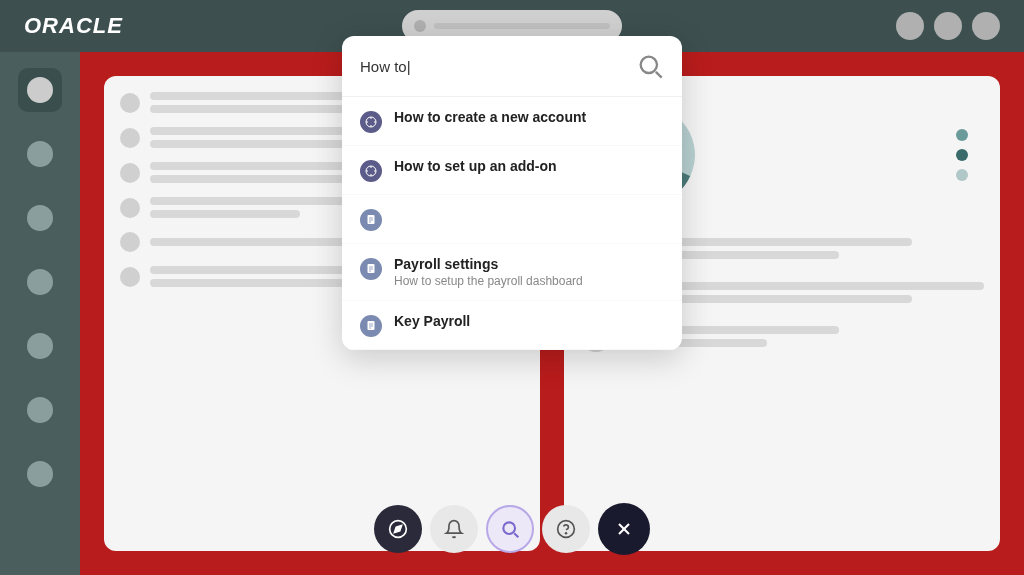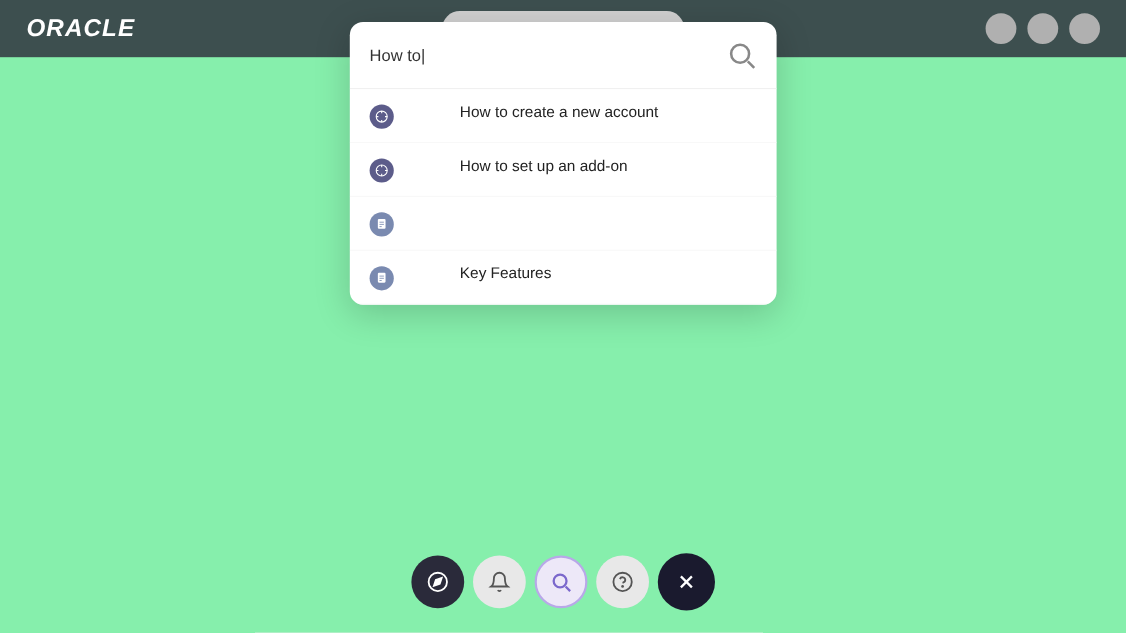--- a/index.html
+++ b/index.html
@@ -9,22 +9,22 @@
       overflow: hidden;
       font-family: -apple-system, BlinkMacSystemFont, 'Segoe UI', sans-serif;
       background: #f0f0f0;
     }
 
     
     .app-container {
       width: 1024px;
       height: 575px;
       display: flex;
-      flex-direction: row;
-      background: #86efac;
+      flex-direction: column;
+      background: #b91c1c;
       position: relative;
     }
 
     
     .header-bar {
       width: 100%;
       height: 52px;
       background: #3d4f4f;
       display: flex;
       align-items: center;
@@ -237,24 +237,24 @@
     .right-row-lines {
       flex: 1;
       display: flex;
       flex-direction: column;
       gap: 5px;
     }
 
     
     .search-dropdown {
       position: absolute;
-      top: 20px;
+      top: 36px;
       left: 50%;
       transform: translateX(-50%);
-      width: 388px;
+      width: 340px;
       background: white;
       border-radius: 12px;
       box-shadow: 0 8px 32px rgba(0,0,0,0.18);
       z-index: 100;
       overflow: hidden;
     }
 
     .search-input-row {
       display: flex;
       align-items: center;
@@ -313,22 +313,21 @@
     }
 
     .dropdown-item-content {
       display: flex;
       flex-direction: column;
     }
 
     .dropdown-item-title {
       font-size: 14px;
       color: #222;
-      font-weight: 400;
-      margin-left: 48px;
+      font-weight: 700;
     }
 
     .dropdown-item-sub {
       font-size: 12px;
       color: #888;
       margin-top: 2px;
     }
 
     
     .bottom-toolbar {
@@ -444,32 +443,46 @@
         <div class="dropdown-item-icon doc">
           <svg viewBox="0 0 24 24" fill="white">
             <rect x="5" y="2" width="14" height="18" rx="2" fill="white"></rect>
             <line x1="8" y1="8" x2="16" y2="8" stroke="#7a8ab0" stroke-width="1.5"></line>
             <line x1="8" y1="12" x2="16" y2="12" stroke="#7a8ab0" stroke-width="1.5"></line>
             <line x1="8" y1="16" x2="12" y2="16" stroke="#7a8ab0" stroke-width="1.5"></line>
           </svg>
         </div>
       </div>
 
-
       <div class="dropdown-item">
         <div class="dropdown-item-icon doc">
           <svg viewBox="0 0 24 24" fill="white">
             <rect x="5" y="2" width="14" height="18" rx="2" fill="white"></rect>
             <line x1="8" y1="8" x2="16" y2="8" stroke="#7a8ab0" stroke-width="1.5"></line>
             <line x1="8" y1="12" x2="16" y2="12" stroke="#7a8ab0" stroke-width="1.5"></line>
             <line x1="8" y1="16" x2="12" y2="16" stroke="#7a8ab0" stroke-width="1.5"></line>
           </svg>
         </div>
         <div class="dropdown-item-content">
-          <span class="dropdown-item-title">Key Features</span>
+          <span class="dropdown-item-title">Payroll settings</span>
+          <span class="dropdown-item-sub">How to setup the payroll dashboard</span>
+        </div>
+      </div>
+
+      <div class="dropdown-item">
+        <div class="dropdown-item-icon doc">
+          <svg viewBox="0 0 24 24" fill="white">
+            <rect x="5" y="2" width="14" height="18" rx="2" fill="white"></rect>
+            <line x1="8" y1="8" x2="16" y2="8" stroke="#7a8ab0" stroke-width="1.5"></line>
+            <line x1="8" y1="12" x2="16" y2="12" stroke="#7a8ab0" stroke-width="1.5"></line>
+            <line x1="8" y1="16" x2="12" y2="16" stroke="#7a8ab0" stroke-width="1.5"></line>
+          </svg>
+        </div>
+        <div class="dropdown-item-content">
+          <span class="dropdown-item-title">Key Payroll</span>
         </div>
       </div>
     </div>
   </div>
 
   <div class="main-area">
 
     <div class="sidebar">
       <div class="sidebar-item active">
         <div class="sidebar-item-circle"></div>

